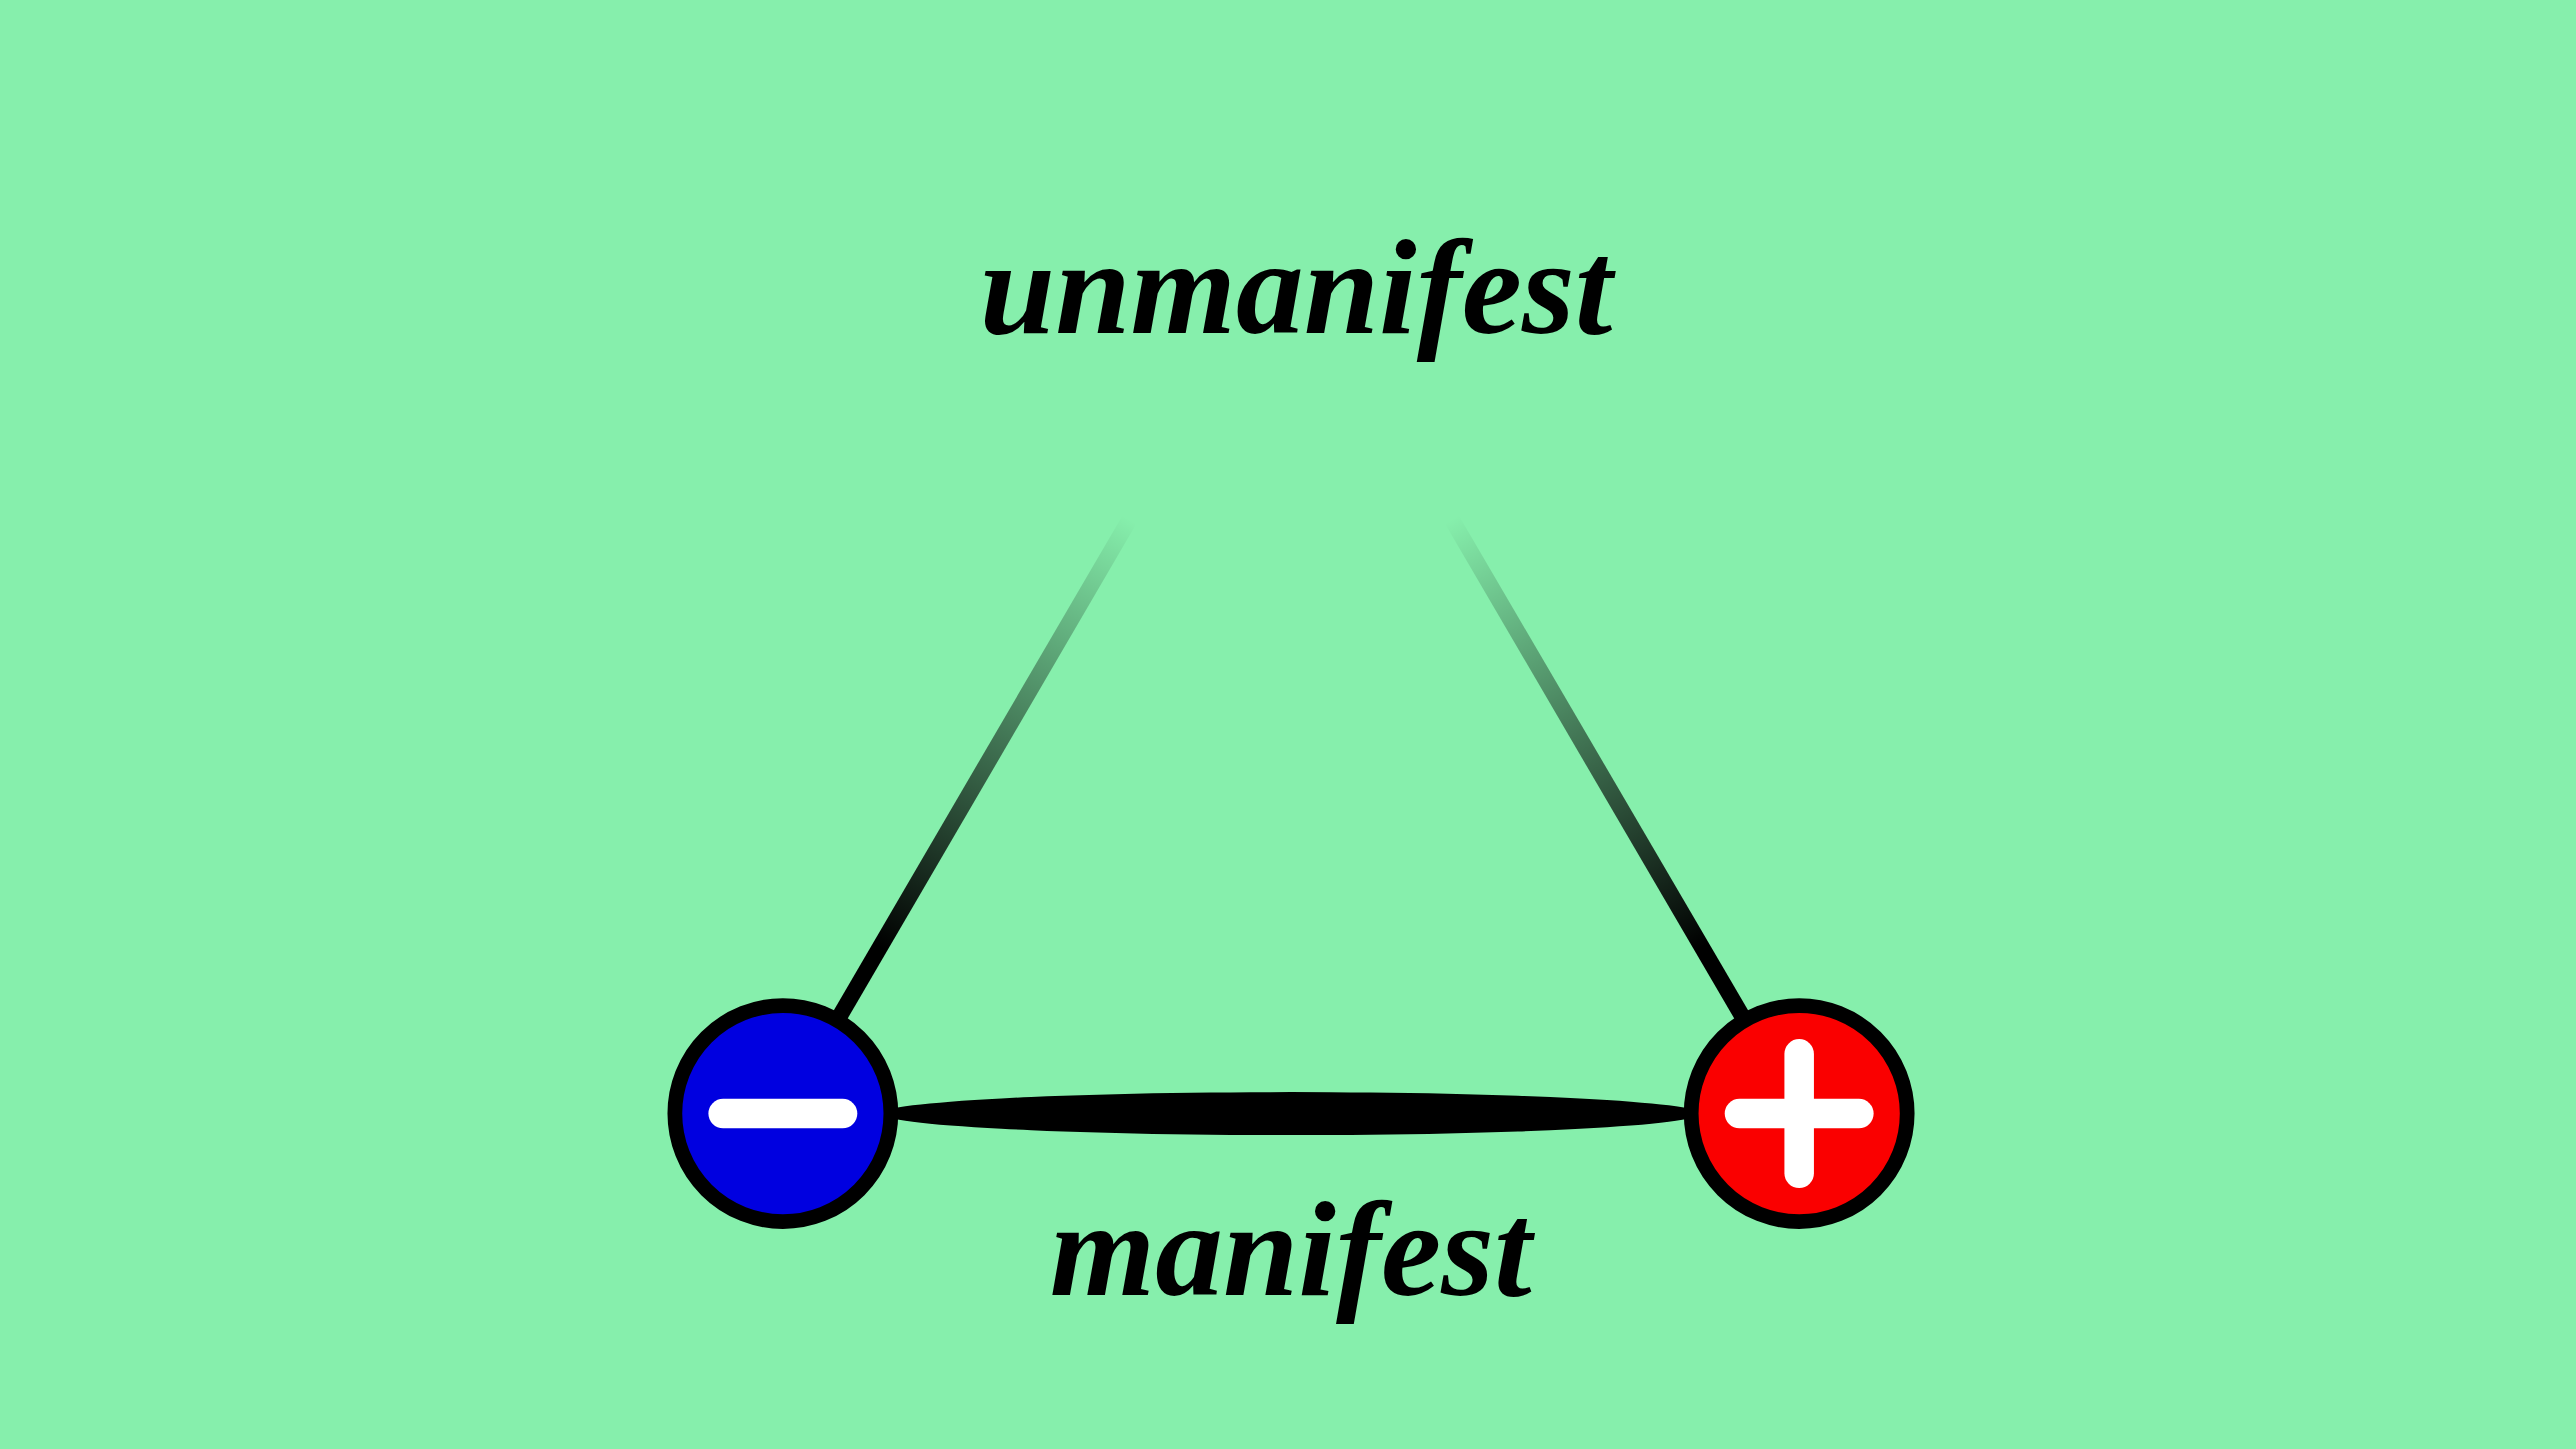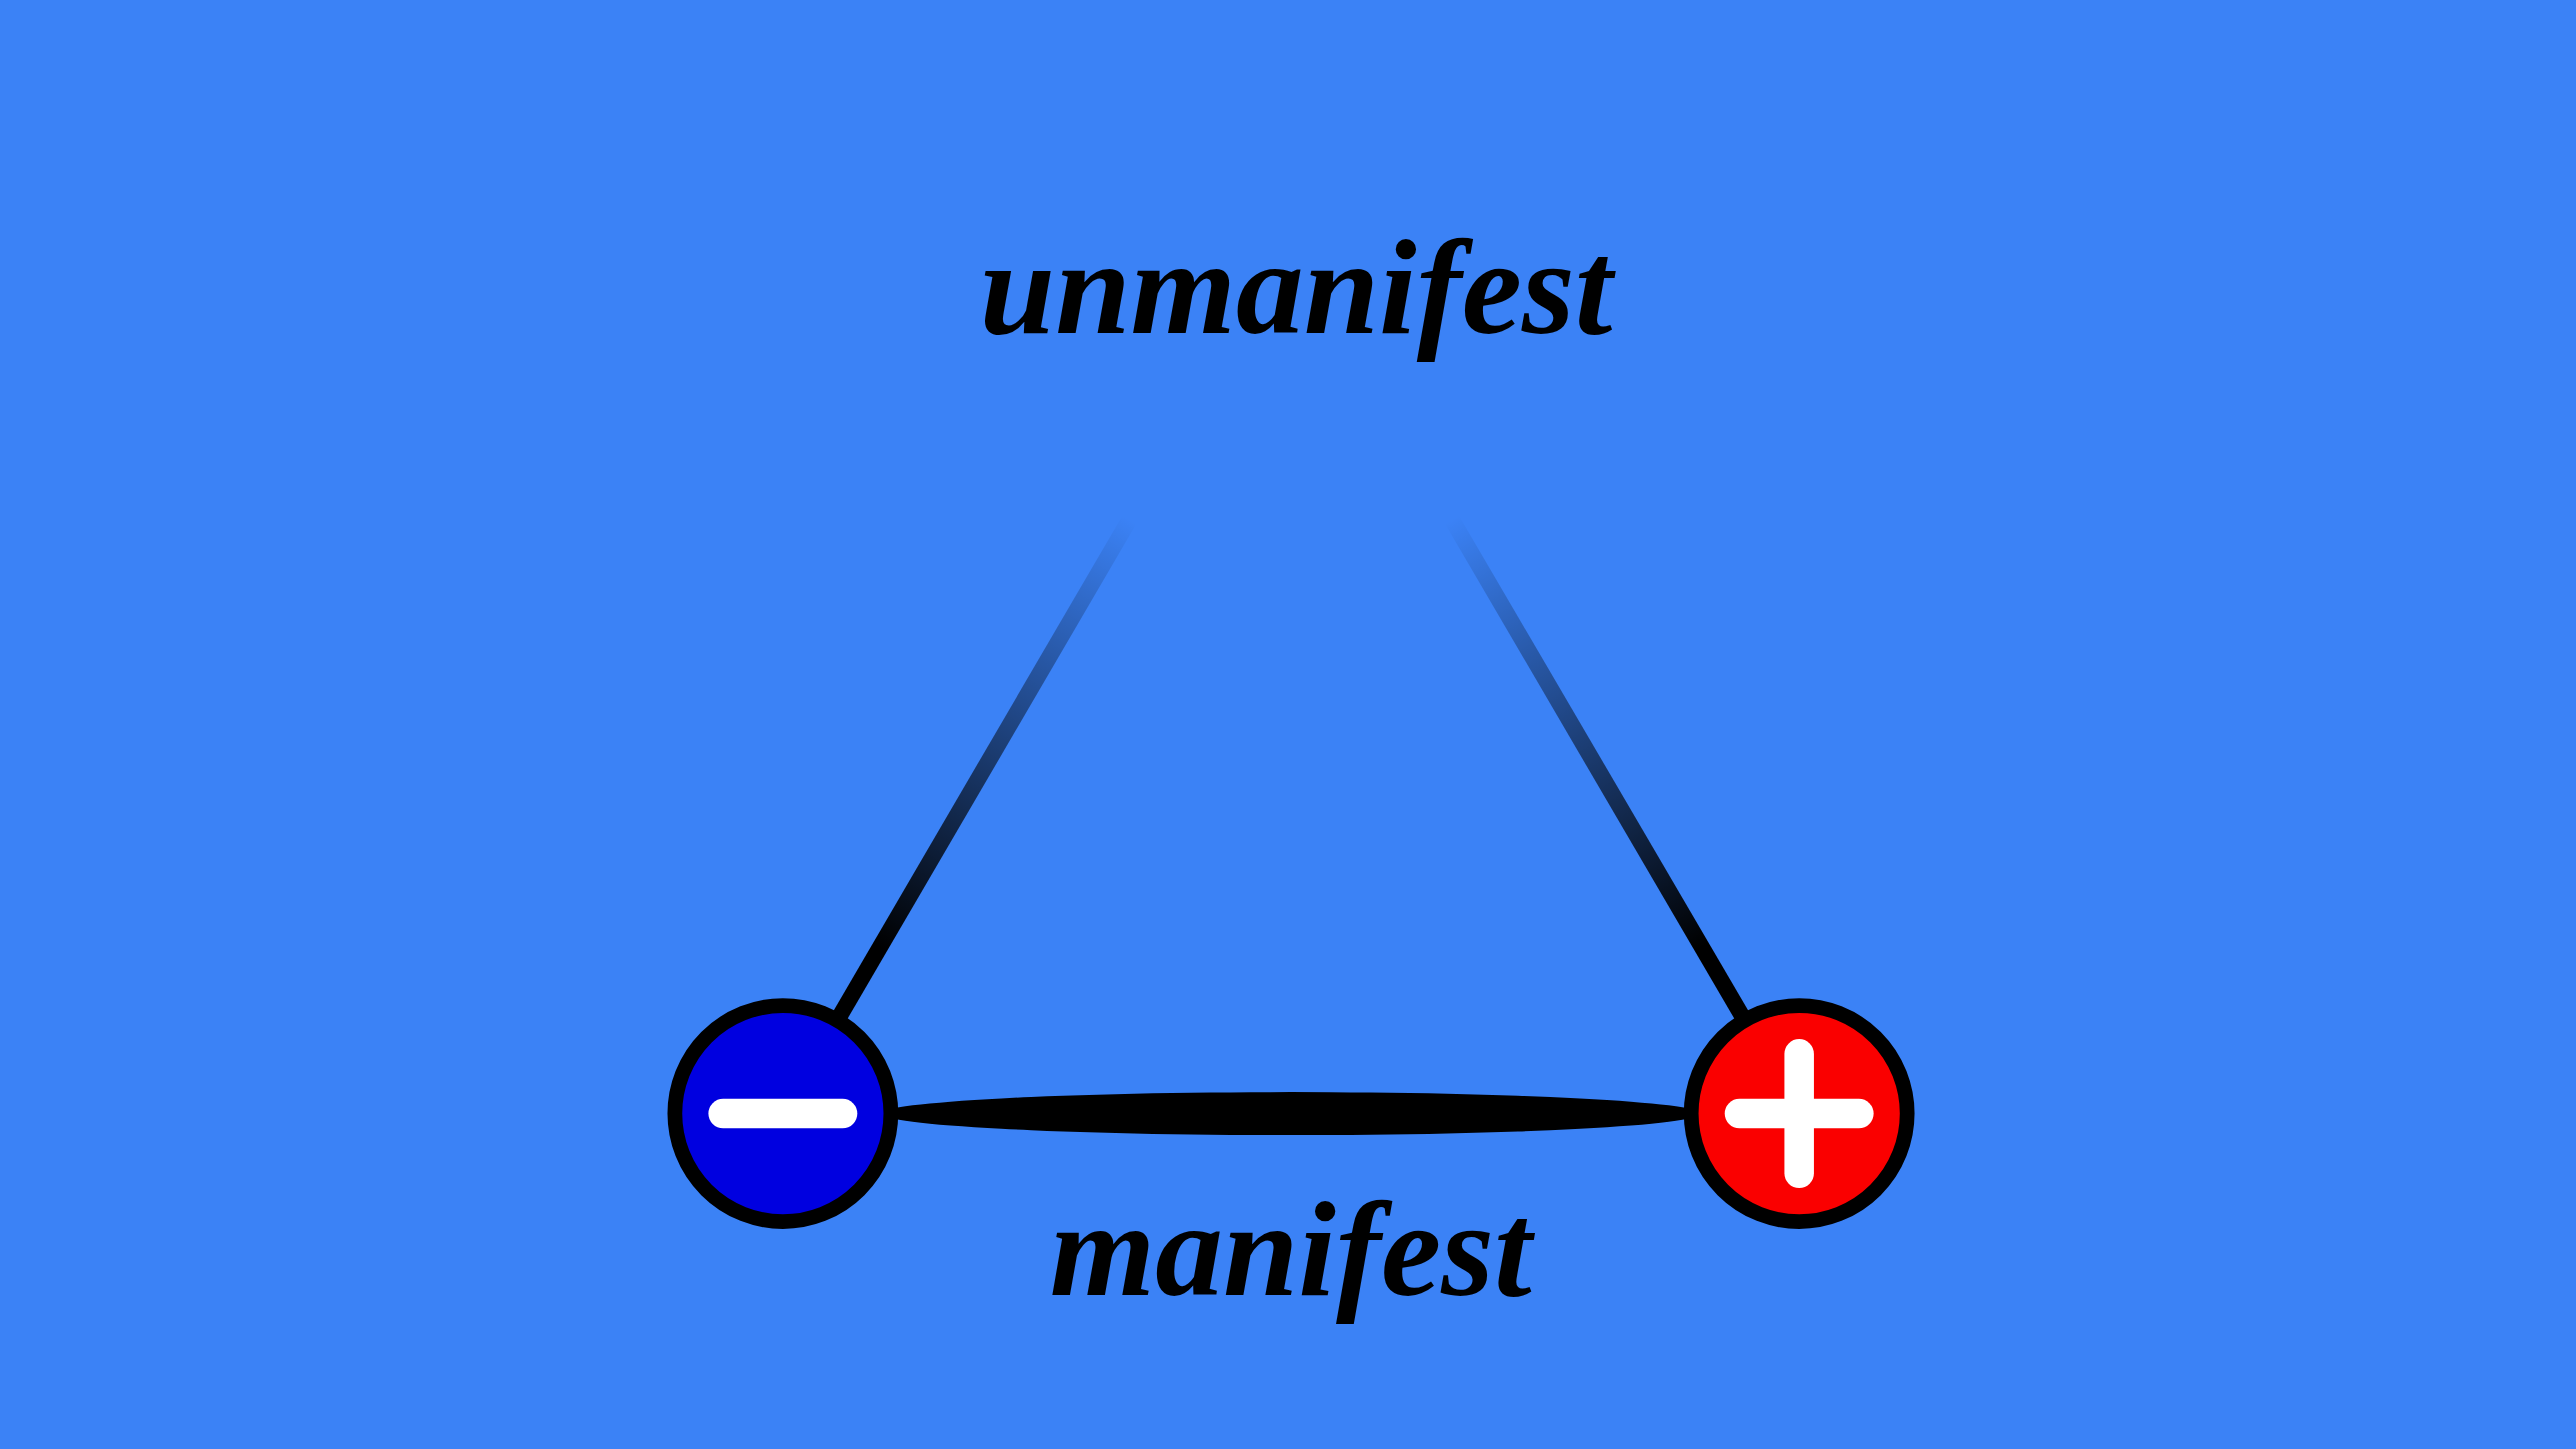--- a/index.html
+++ b/index.html
@@ -9,21 +9,21 @@
     height: 100%;
     background: #ffffff;
     overflow: hidden;
   }
   .stage {
     width: 100vw;
     height: 100vh;
     display: flex;
     align-items: center;
     justify-content: center;
-    background: #3b82f6;
+    background: #86efac;
   }
   svg.diagram {
     width: 100vw;
     height: 100vh;
     display: block;
   }
   .label-text {
     font-family: "Liberation Serif", "DejaVu Serif", serif;
     font-style: italic;
     font-weight: bold;

